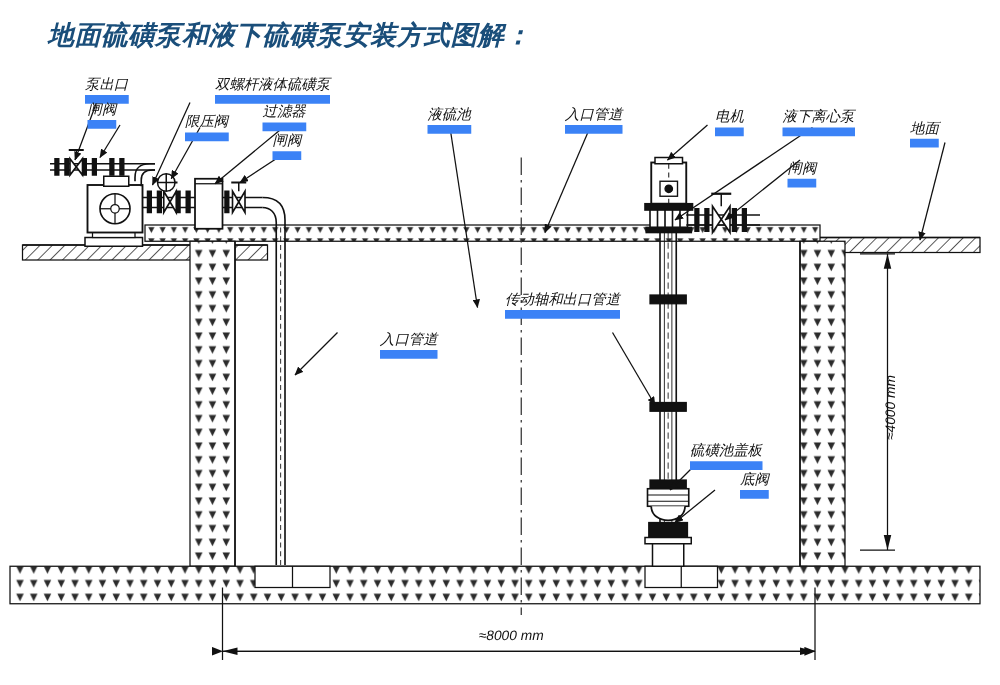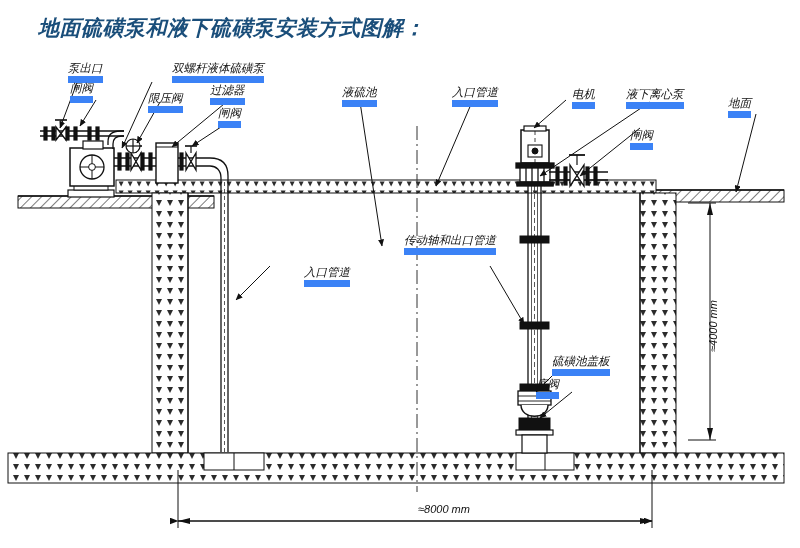--- a/index.html
+++ b/index.html
@@ -3,21 +3,21 @@
 <meta charset="utf-8">
 <style>
   html,body{margin:0;padding:0;background:#ffffff;}
   body{width:800px;height:548px;position:relative;overflow:hidden;
        font-family:"Liberation Sans","DejaVu Sans",sans-serif;color:#111;}
   #page{position:absolute;inset:0;width:800px;height:388px;font-style:italic;}
   #title{position:absolute;left:38px;top:14px;font-size:21px;font-weight:bold;
          letter-spacing:.5px;color:#1a4e7a;white-space:nowrap;}
   .lbl{position:absolute;font-size:11.5px;line-height:13px;color:#111;white-space:nowrap;
        border-bottom:7px solid #3b82f6;padding-bottom:1px;}
-  .dim{position:absolute;font-size:11px;color:#111;white-space:nowrap;margin-left:35px;}
+  .dim{position:absolute;font-size:11px;color:#111;white-space:nowrap;}
   .vdim{position:absolute;font-size:11px;color:#111;white-space:nowrap;
         transform:rotate(-90deg);transform-origin:left top;}
   svg{position:absolute;left:0;top:0;}
 </style>
 </head>
 <body>
 
 <div id="page">
 
   <div id="title">地面硫磺泵和液下硫磺泵安装方式图解：</div>
@@ -240,18 +240,18 @@
   <div class="lbl" style="left:218px;top:107px;">闸阀</div>
   <div class="lbl" style="left:342px;top:86px;">液硫池</div>
   <div class="lbl" style="left:452px;top:86px;">入口管道</div>
   <div class="lbl" style="left:572px;top:88px;">电机</div>
   <div class="lbl" style="left:626px;top:88px;">液下离心泵</div>
   <div class="lbl" style="left:630px;top:129px;">闸阀</div>
   <div class="lbl" style="left:728px;top:97px;">地面</div>
   <div class="lbl" style="left:264px;top:266px;margin-left:40px;">入口管道</div>
   <div class="lbl" style="left:404px;top:234px;text-align:right;">传动轴和出口管道</div>
   <div class="lbl" style="left:552px;top:355px;">硫磺池盖板</div>
-  <div class="lbl" style="left:536px;top:378px;text-align:center;">底阀</div>
+  <div class="lbl" style="left:592px;top:378px;text-align:center;">底阀</div>
 
   <div class="dim" style="left:383px;top:503px;">≈8000 mm</div>
   <div class="vdim" style="left:707px;top:352px;">≈4000 mm</div>
 
 </div>
 
 </body></html>

